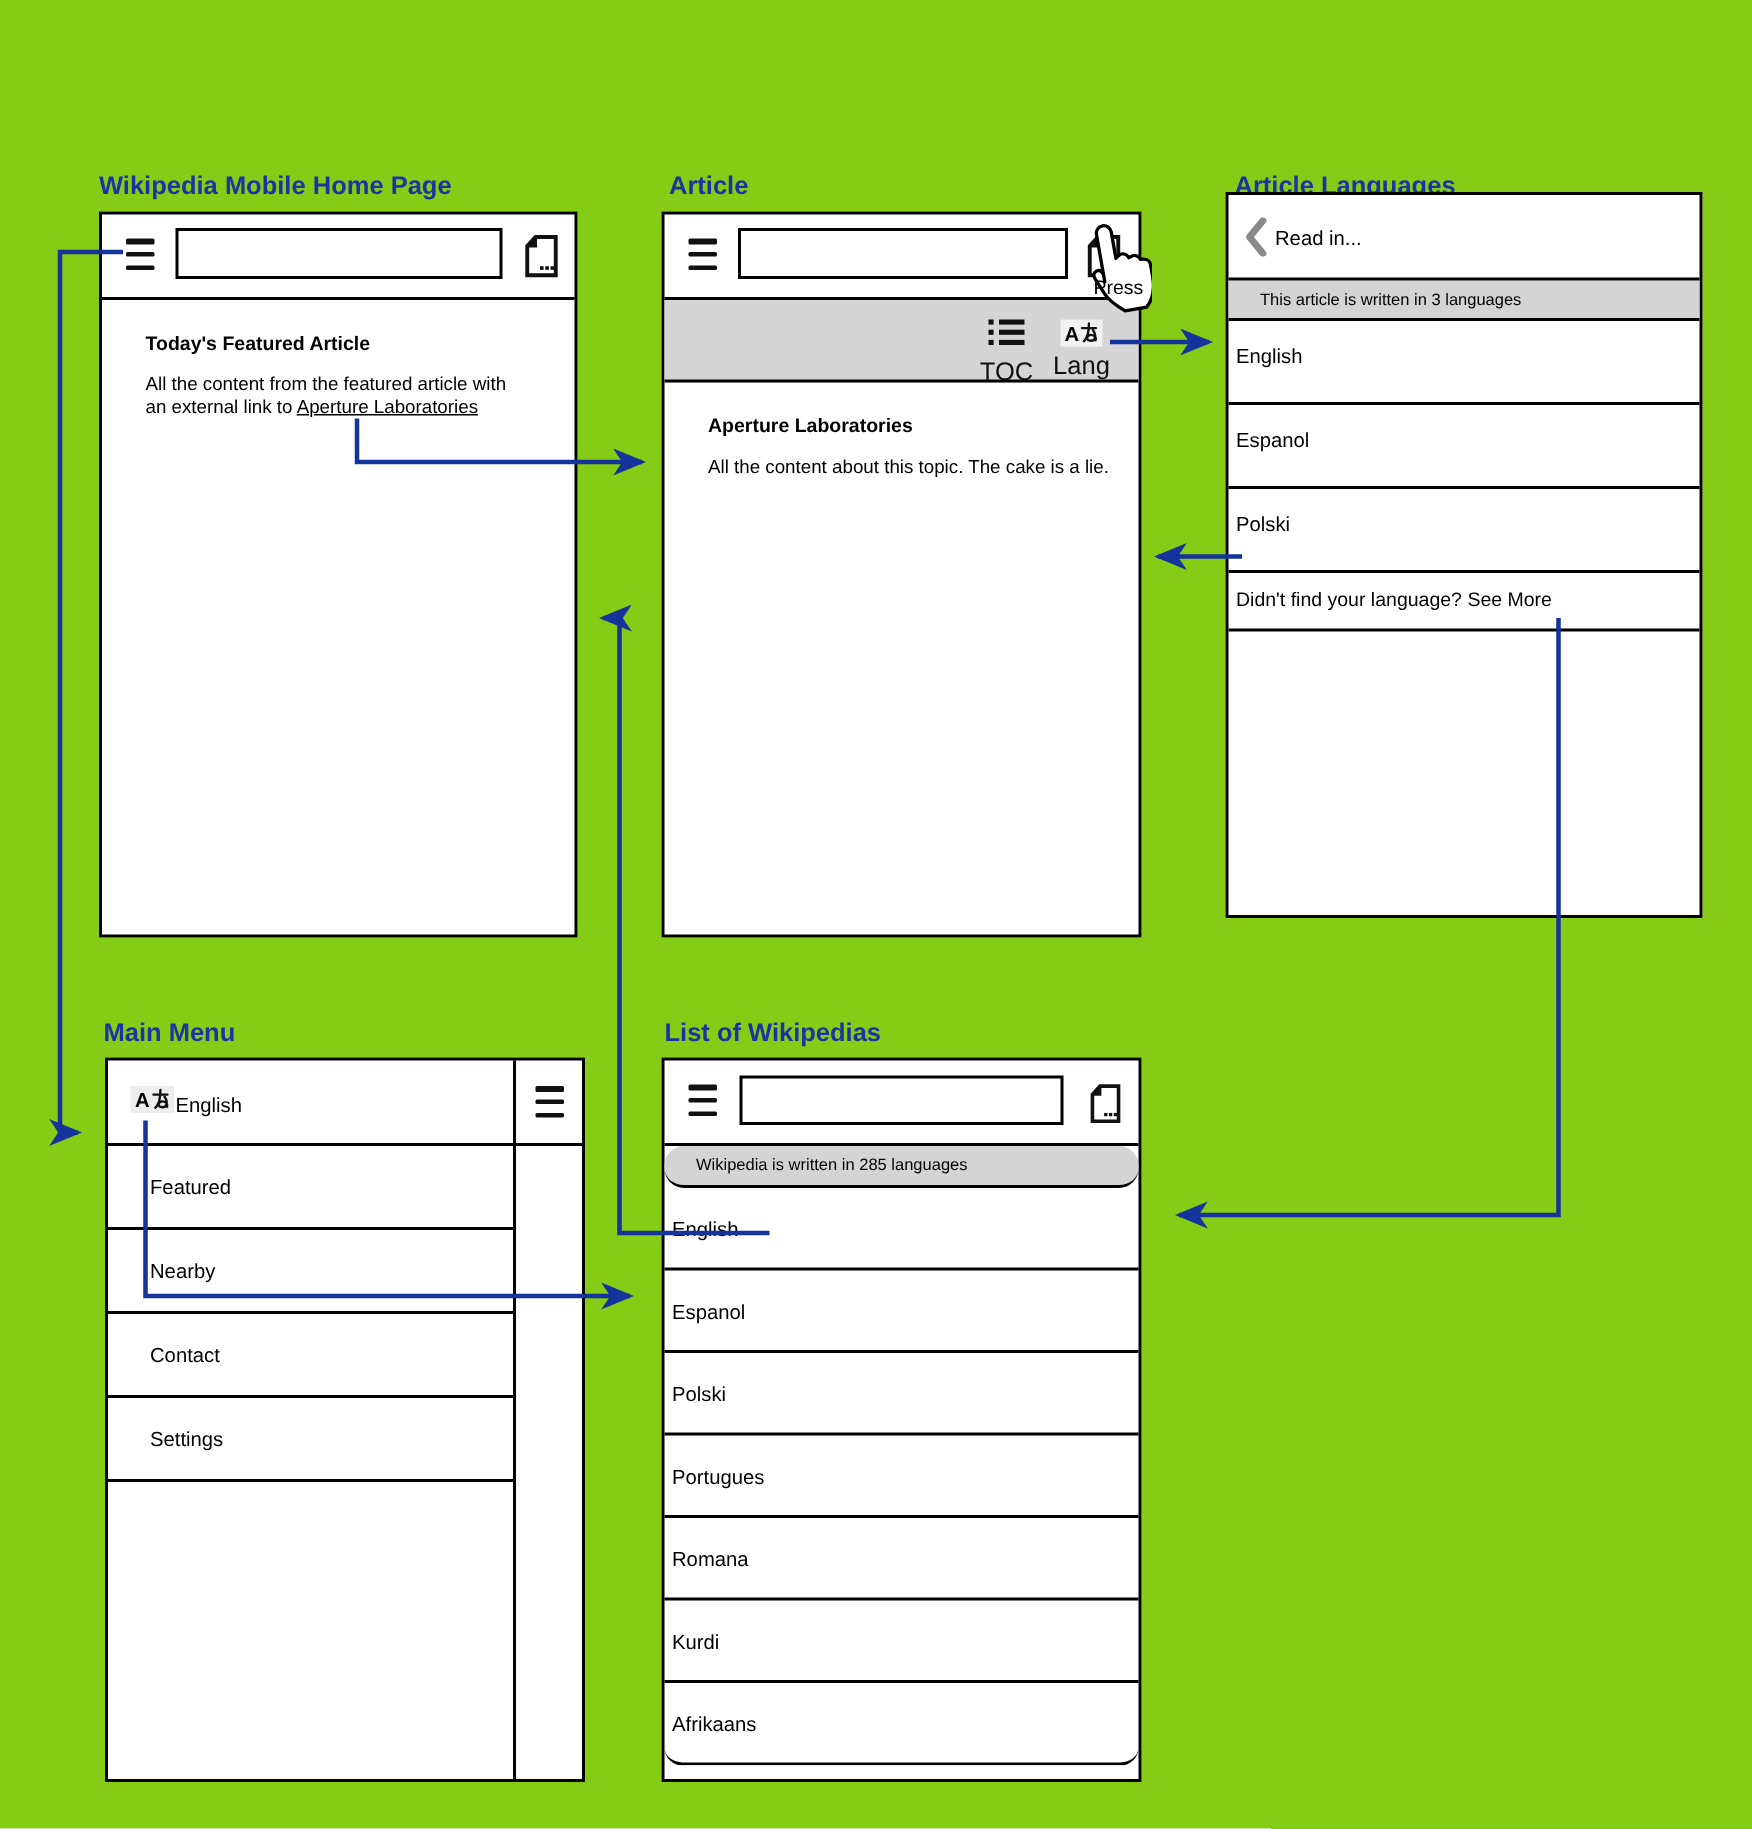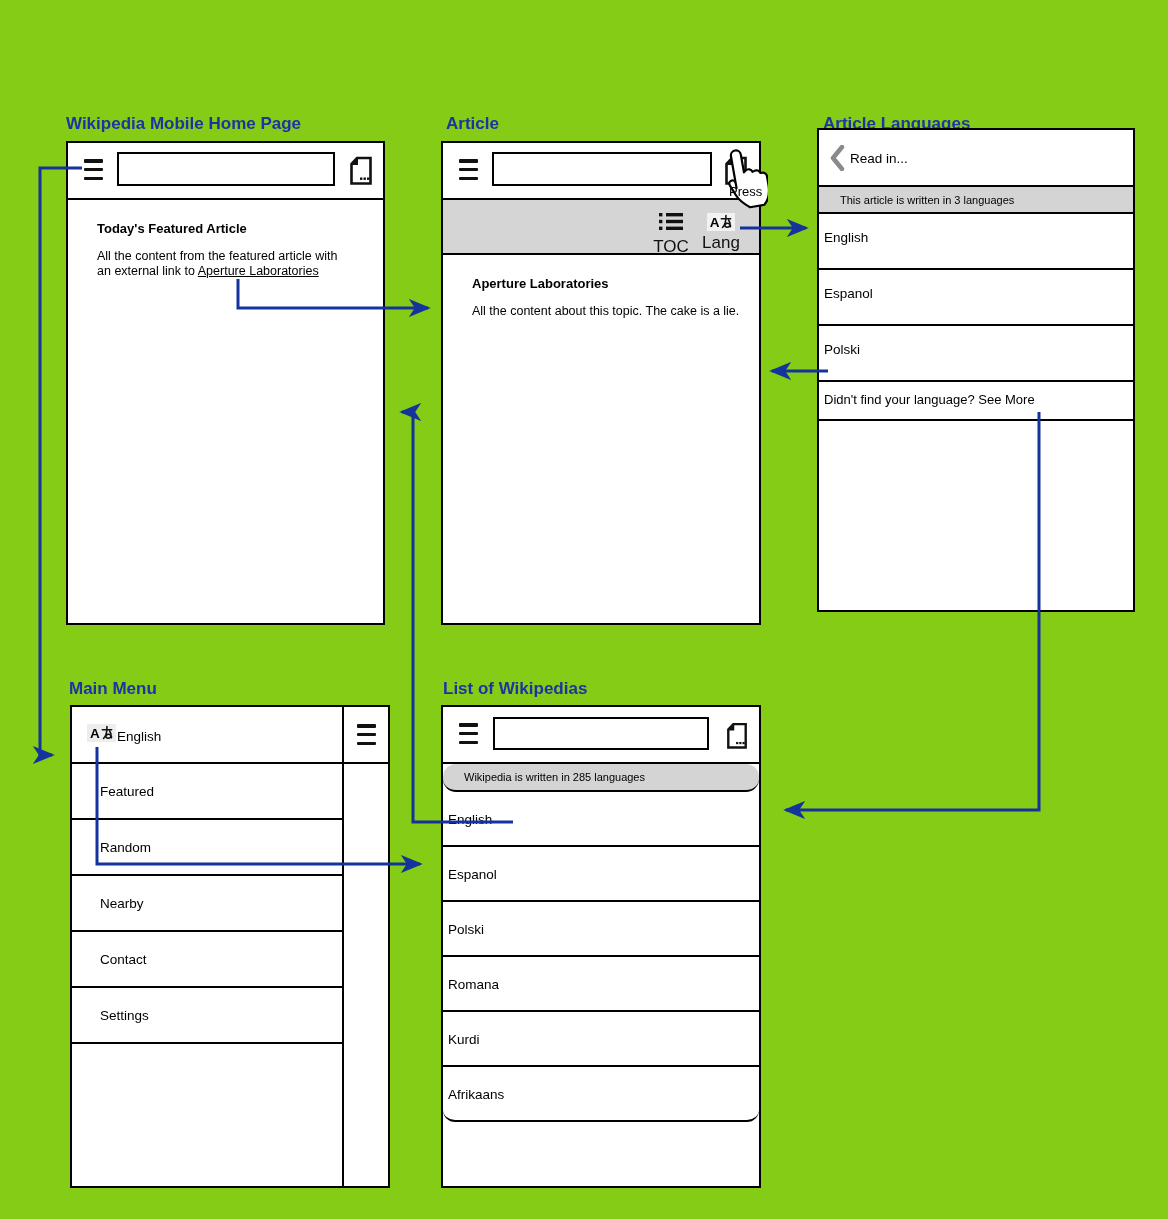--- a/index.html
+++ b/index.html
@@ -138,21 +138,20 @@
           <span class="lang-badge" style="position:absolute;left:15px;top:17px;background:#ededed;"><span>A</span><svg width="13" height="15" viewBox="0 0 14 15" fill="none" stroke="#111" stroke-width="1.7" stroke-linecap="round">
                 <path d="M2.5,4.5 H12.5"></path>
                 <path d="M7.5,1.2 C7.5,6.5 6.6,11.5 3.8,14"></path>
                 <path d="M10.3,5.8 C13,9.5 12.5,13.6 8.9,13.6 C5.6,13.6 5.2,10.1 8.2,9.5 C10.8,9 12.9,10.9 12.3,13.2"></path>
               </svg></span>
           <span style="position:absolute;left:45px;top:22px;font-size:13.5px;">English</span>
         </div>
         <div>
 
         <div class="menu-item"><span>Featured</span></div>
-            <div class="menu-item"><span>Random</span></div>
             <div class="menu-item"><span>Nearby</span></div>
             <div class="menu-item"><span>Contact</span></div>
             <div class="menu-item"><span>Settings</span></div>
           </div>
       </div>
       <div class="menu-right">
         <div class="menu-right-top">
           <div class="hamburger" style="position:static;">
               <span></span>
               <span></span>
@@ -178,20 +177,21 @@
           <rect x="14.5" y="21.5" width="2.4" height="2.4" fill="#111"></rect>
           <rect x="18" y="21.5" width="2.4" height="2.4" fill="#111"></rect>
       </svg>
     </div>
     <div class="banner" style="height:26px;border-radius:13px;">Wikipedia is written in 285 languages</div>
     <div>
 
     <div class="lang-row" style="height:55px;padding:20px 0 0 5px;"><span>English</span></div>
         <div class="lang-row" style="height:55px;padding:20px 0 0 5px;"><span>Espanol</span></div>
         <div class="lang-row" style="height:55px;padding:20px 0 0 5px;"><span>Polski</span></div>
+        <div class="lang-row" style="height:55px;padding:20px 0 0 5px;"><span>Portugues</span></div>
         <div class="lang-row" style="height:55px;padding:20px 0 0 5px;"><span>Romana</span></div>
         <div class="lang-row" style="height:55px;padding:20px 0 0 5px;"><span>Kurdi</span></div>
         <div class="lang-row" style="height:55px;padding:20px 0 0 5px;border-radius:12px;"><span>Afrikaans</span></div>
       </div>
   </div>
 
   <div class="hand-wrap">
     <svg width="56" height="80" viewBox="0 0 56 80">
       <g transform="rotate(-10 28 30)">
         <path d="M22,44 V12 a5,5 0 0 1 10,0 V30 l2,-1.5 a4.2,4.2 0 0 1 6.5,2.5 l2,-0.6 a4.2,4.2 0 0 1 5.5,3 l2,0.2 a4.5,4.5 0 0 1 4,4.6 V46 q0,13 -7.5,19.5 L32,65.5 Q23,58 20.5,52 L16,41 q-1.5,-4 2,-5 q3.2,-0.8 4,3.5 z" fill="#fff" stroke="#000" stroke-width="2.2" stroke-linejoin="round"></path>

